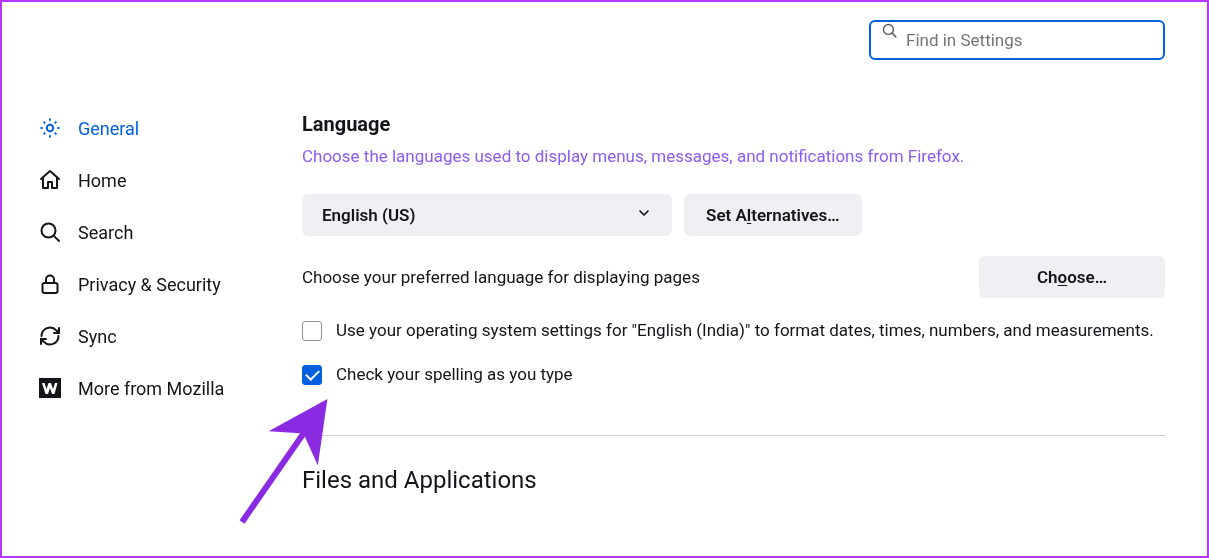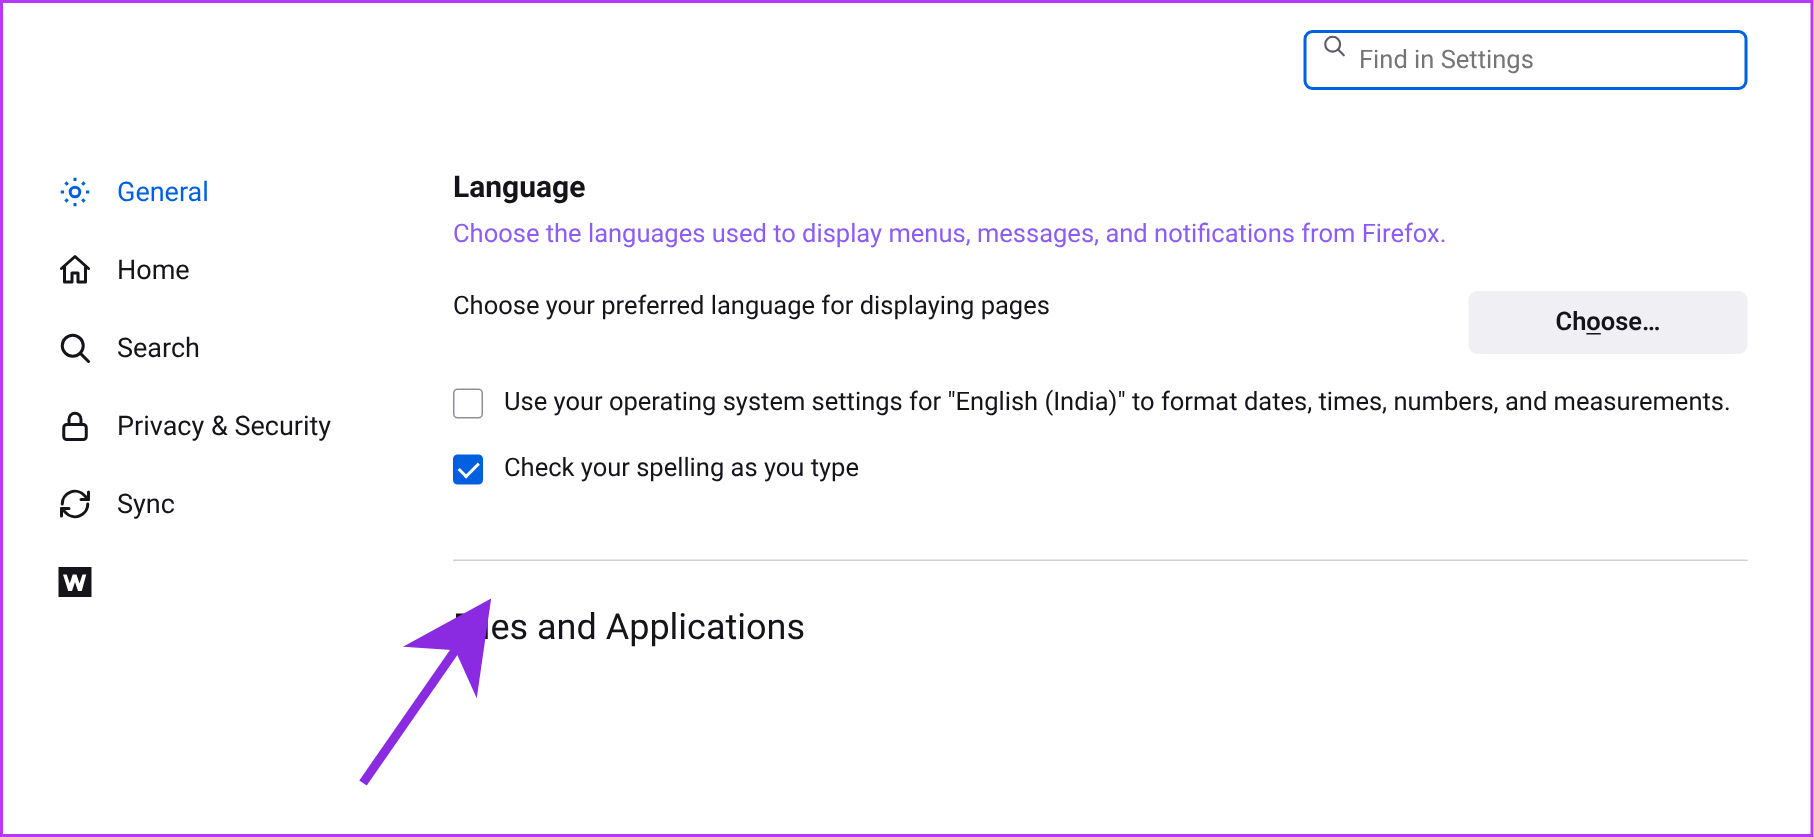--- a/index.html
+++ b/index.html
@@ -12,21 +12,21 @@
 .main{flex:1;padding:18px 42px 0 0;position:relative}
 .search-wrap{display:flex;justify-content:flex-end;margin-bottom:52px}
 .search-box{width:296px;height:40px;border:2px solid #0060df;border-radius:6px;display:flex;padding:0 10px;gap:8px}
 .search-box input{border:none;outline:none;font-size:17px;flex:1;color:#5b5b66;background:transparent}
 .search-box svg{flex-shrink:0}
 .section-title{font-size:20px;font-weight:700;color:#15141a;margin-bottom:10px}
 .section-desc{font-size:17px;color:#8b5cf6;margin-bottom:28px}
 .row-controls{display:flex;gap:12px;margin-bottom:20px}
 .dropdown{width:370px;height:42px;background:#f0f0f4;border-radius:6px;display:flex;align-items:center;justify-content:space-between;padding:0 20px;font-size:17px;font-weight:600;color:#15141a;cursor:pointer}
 .btn{background:#f0f0f4;border:none;border-radius:6px;padding:0 22px;height:42px;font-size:17px;font-weight:600;color:#15141a;cursor:pointer;display:flex;align-items:center}
-.row-choose{display:flex;align-items:flex-start;justify-content:space-between;margin-bottom:20px}
+.row-choose{display:flex;align-items:center;justify-content:space-between;margin-bottom:20px}
 .row-choose .txt{font-size:17px;color:#15141a}
 .btn-choose{width:186px;justify-content:center}
 .check-row{display:flex;align-items:flex-start;gap:14px;margin-bottom:18px;font-size:17px;color:#15141a;line-height:1.5}
 .checkbox{width:20px;height:20px;border:1.5px solid #8f8f9d;border-radius:3px;flex-shrink:0;margin-top:3px;cursor:pointer;display:flex;align-items:center;justify-content:center}
 .checkbox.checked{background:#0060df;border-color:#0060df}
 .checkbox.checked::after{content:"";width:11px;height:6px;border-left:2.5px solid #fff;border-bottom:2.5px solid #fff;transform:rotate(-45deg) translate(1px,-1px)}
 .divider{height:1px;background:#cfcfd8;margin:48px 0 30px 0}
 .section-title2{font-size:24px;font-weight:400;color:#15141a}
 .arrow-annot{position:absolute;left:230px;top:390px;pointer-events:none}
 .ul{text-decoration:underline;text-decoration-thickness:1px;text-underline-offset:2px}
@@ -83,39 +83,55 @@
       </span>
       <span>Sync</span>
     </div>
     <div class="side-item">
       <span class="side-icon">
         <svg width="24" height="24" viewBox="0 0 24 24">
             <rect x="1" y="2" width="22" height="20" fill="#15141a"></rect>
             <path d="M4 7h2.5l2 6 2-6H13l2 6 2-6h2.5l-3 11h-2.5l-2-6-2 6H7.5L4 7z" fill="#fff"></path>
           </svg>
       </span>
+      <span>More from Mozilla</span>
     </div>
   </div>
 
   <div class="main">
     <div class="search-wrap">
       <div class="search-box">
         <span>
           <svg width="17" height="17" viewBox="0 0 24 24" fill="none" stroke="#5b5b66" stroke-width="2" stroke-linecap="round">
               <circle cx="10.5" cy="10.5" r="7"></circle>
               <line x1="21" y1="21" x2="15.6" y2="15.6"></line>
             </svg>
         </span>
         <input type="text" placeholder="Find in Settings" style="">
       </div>
     </div>
 
     <div class="section-title">Language</div>
     <div class="section-desc">Choose the languages used to display menus, messages, and notifications from Firefox.</div>
 
+    <div class="row-controls">
+      <div class="dropdown">
+        <span>English (US)</span>
+        <span>
+          <svg width="16" height="16" viewBox="0 0 24 24" fill="none" stroke="#15141a" stroke-width="2.5" stroke-linecap="round" stroke-linejoin="round">
+              <polyline points="6 9 12 15 18 9"></polyline>
+            </svg>
+        </span>
+      </div>
+      <button class="btn">
+        <span>Set A</span>
+          <span class="ul">l</span>
+          <span>ternatives…</span>
+      </button>
+    </div>
 
     <div class="row-choose">
       <span class="txt">Choose your preferred language for displaying pages</span>
       <button class="btn btn-choose">
         <span>Ch</span>
           <span class="ul">o</span>
           <span>ose…</span>
       </button>
     </div>
 

